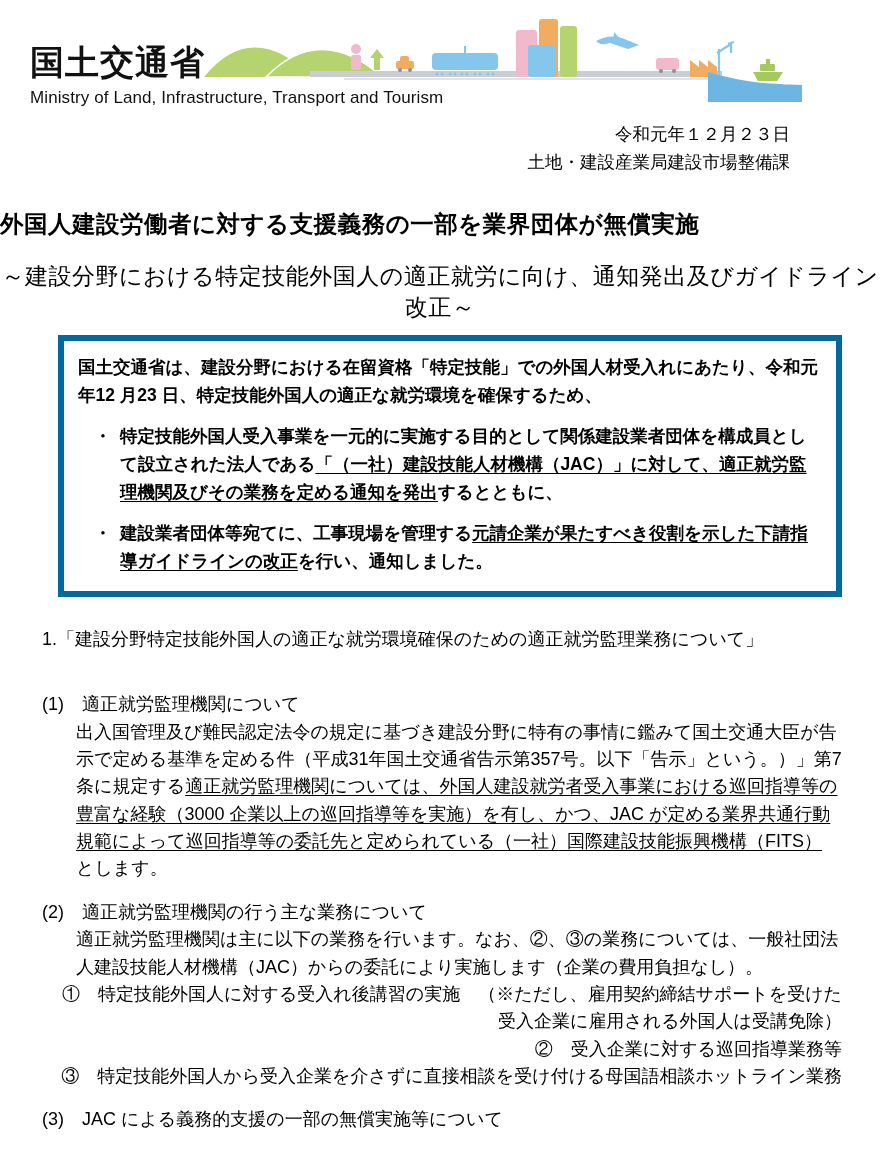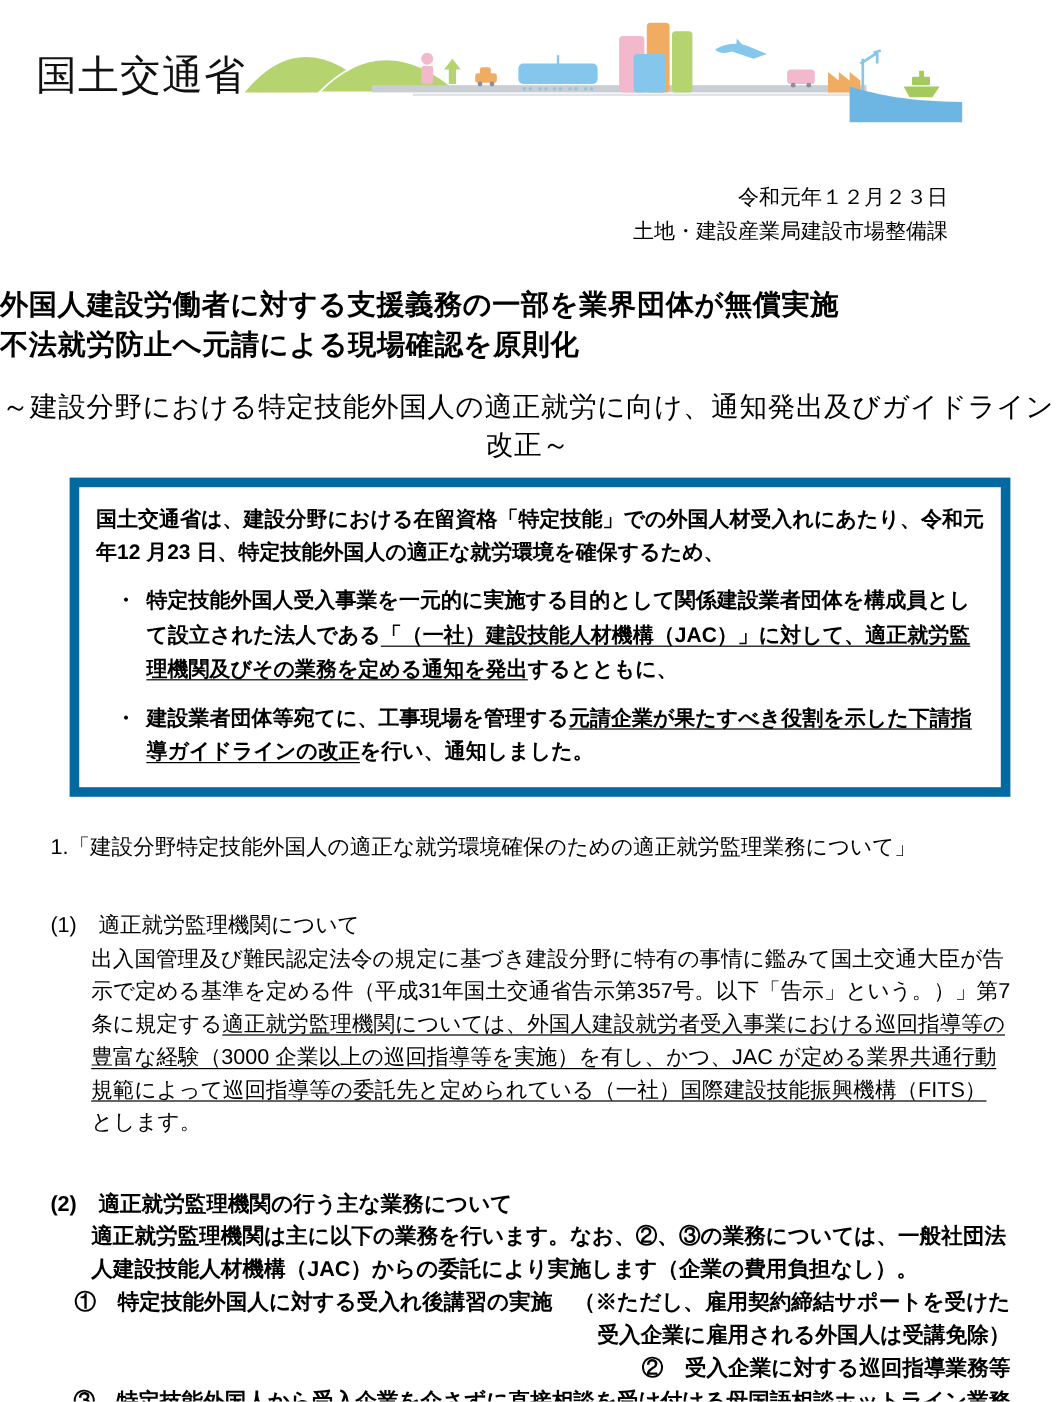--- a/index.html
+++ b/index.html
@@ -10,74 +10,75 @@
     font-family: "Liberation Sans", sans-serif;
     overflow: hidden;
     position: relative;
   }
   .u { text-decoration: underline; text-underline-offset: 3px; text-decoration-thickness: 1.2px; }
 
   
   .header { position: relative; height: 120px; }
   .logo-ja {
     position: absolute; left: 30px; top: 40px;
-    font-size: 34px; font-weight: 400; letter-spacing: 1px; color: #111; text-align: right;
+    font-size: 34px; font-weight: 700; letter-spacing: 1px; color: #111; text-align: right;
   }
   .logo-en {
     position: absolute; left: 30px; top: 88px;
     font-size: 17px; color: #111; letter-spacing: 0.1px;
   }
   .press-release {
     position: absolute; right: 26px; top: 12px;
     font-size: 29px; color: #23395d; letter-spacing: 0.5px;
   }
   .illus { position: absolute; left: 204px; top: 14px; }
 
   
   .meta {
-    margin-top: 30px; padding-right: 90px;
+    padding-right: 90px;
     text-align: right; font-size: 17.5px; line-height: 1.6;
   }
 
   
   .title {
     margin-top: 32px; 
     font-size: 23.5px; font-weight: 700; line-height: 1.4; letter-spacing: 0.5px;
   }
   .subtitle {
     margin-top: 20px; text-align: center;
     font-family: "Liberation Serif", serif;
     font-size: 23px; letter-spacing: 0.5px;
   }
 
   
   .box {
     margin: 12px 38px 0 58px;
-    border: 8px solid #0369a1;
+    border: 6px solid #0369a1;
     padding: 12px 14px 16px 14px;
     font-size: 17.5px; font-weight: 700; line-height: 1.62;
   }
   .box-bullet { position: relative; padding-left: 42px; margin-top: 12px; }
   .box-bullet .marker { position: absolute; left: 16px; top: 0; }
 
   
   .sec-heading { margin: 30px 42px 0 42px; font-size: 18px; }
   .sub { margin: 14px 38px 0 42px; font-size: 18px; line-height: 1.52; }
-  .sub + .sub { margin-top: 40px; font-weight: bold; }
+  .sub + .sub { margin-top: 16px; }
   .sub2 { margin-top: 26px; }
   .sub3 { margin-top: 28px; }
   .sub-heading { font-size: 18px; }
   .sub-body { margin-left: 34px; }
   .citem { margin-left: 16px; padding-left: 28px; text-indent: -28px; text-align: right; }
 </style>
 </head>
 <body>
 
 <div class="header">
   <div class="logo-ja">国土交通省</div>
+  <div class="logo-en">Ministry of Land, Infrastructure, Transport and Tourism</div>
 
   <svg class="illus" width="598" height="88" viewBox="0 0 598 88">
     <g fill="#b5d36e">
       <path d="M0 63 Q48 4 108 63 Z"></path>
       <path d="M62 63 Q116 8 178 63 Z" stroke="#ffffff" stroke-width="1.5"></path>
     </g>
     <g fill="#c9cdd4">
       <rect x="106" y="57" width="412" height="6"></rect>
       <rect x="140" y="64" width="378" height="2" opacity="0.55"></rect>
     </g>
@@ -143,21 +144,20 @@
   </svg>
 </div>
 
 <div class="meta">
   <div>令和元年１２月２３日</div>
   <div>土地・建設産業局建設市場整備課</div>
 </div>
 
 <div class="title">
   <div>外国人建設労働者に対する支援義務の一部を業界団体が無償実施</div>
-  <div>不法就労防止へ元請による現場確認を原則化</div>
 </div>
 
 <div class="subtitle">～建設分野における特定技能外国人の適正就労に向け、通知発出及びガイドライン改正～</div>
 
 <div class="box">
   <div class="box-intro">国土交通省は、建設分野における在留資格「特定技能」での外国人材受入れにあたり、令和元年12 月23 日、特定技能外国人の適正な就労環境を確保するため、</div>
   <div class="box-bullet">
     <span class="marker">・</span>
     <span><span>特定技能外国人受入事業を一元的に実施する目的として関係建設業者団体を構成員として設立された法人である</span><span class="u">「（一社）建設技能人材機構（JAC）」に対して、適正就労監理機関及びその業務を定める通知を発出</span><span>するとともに、</span></span>
   </div>

